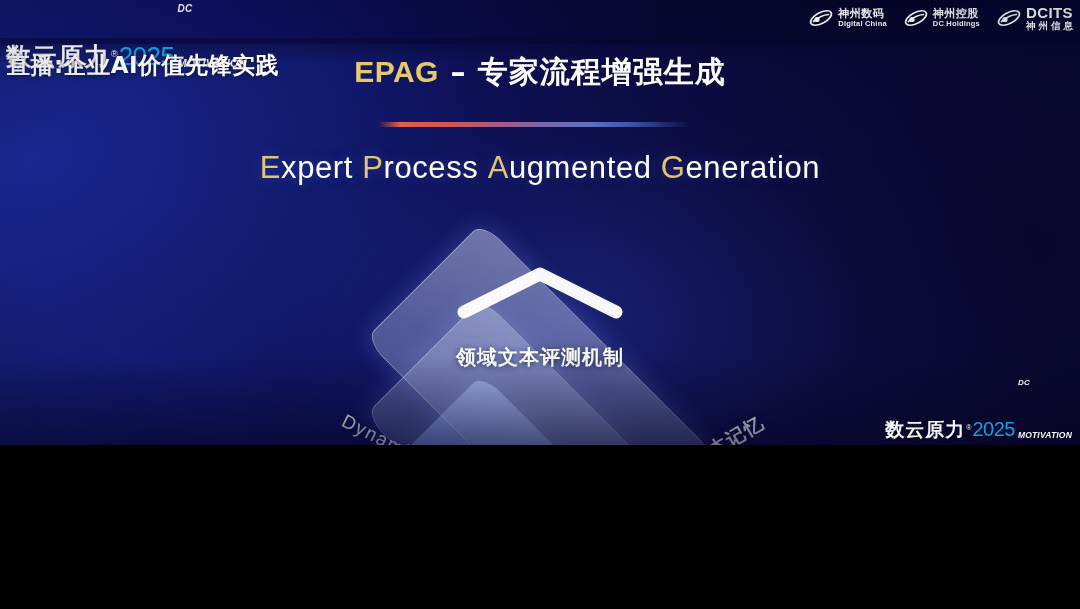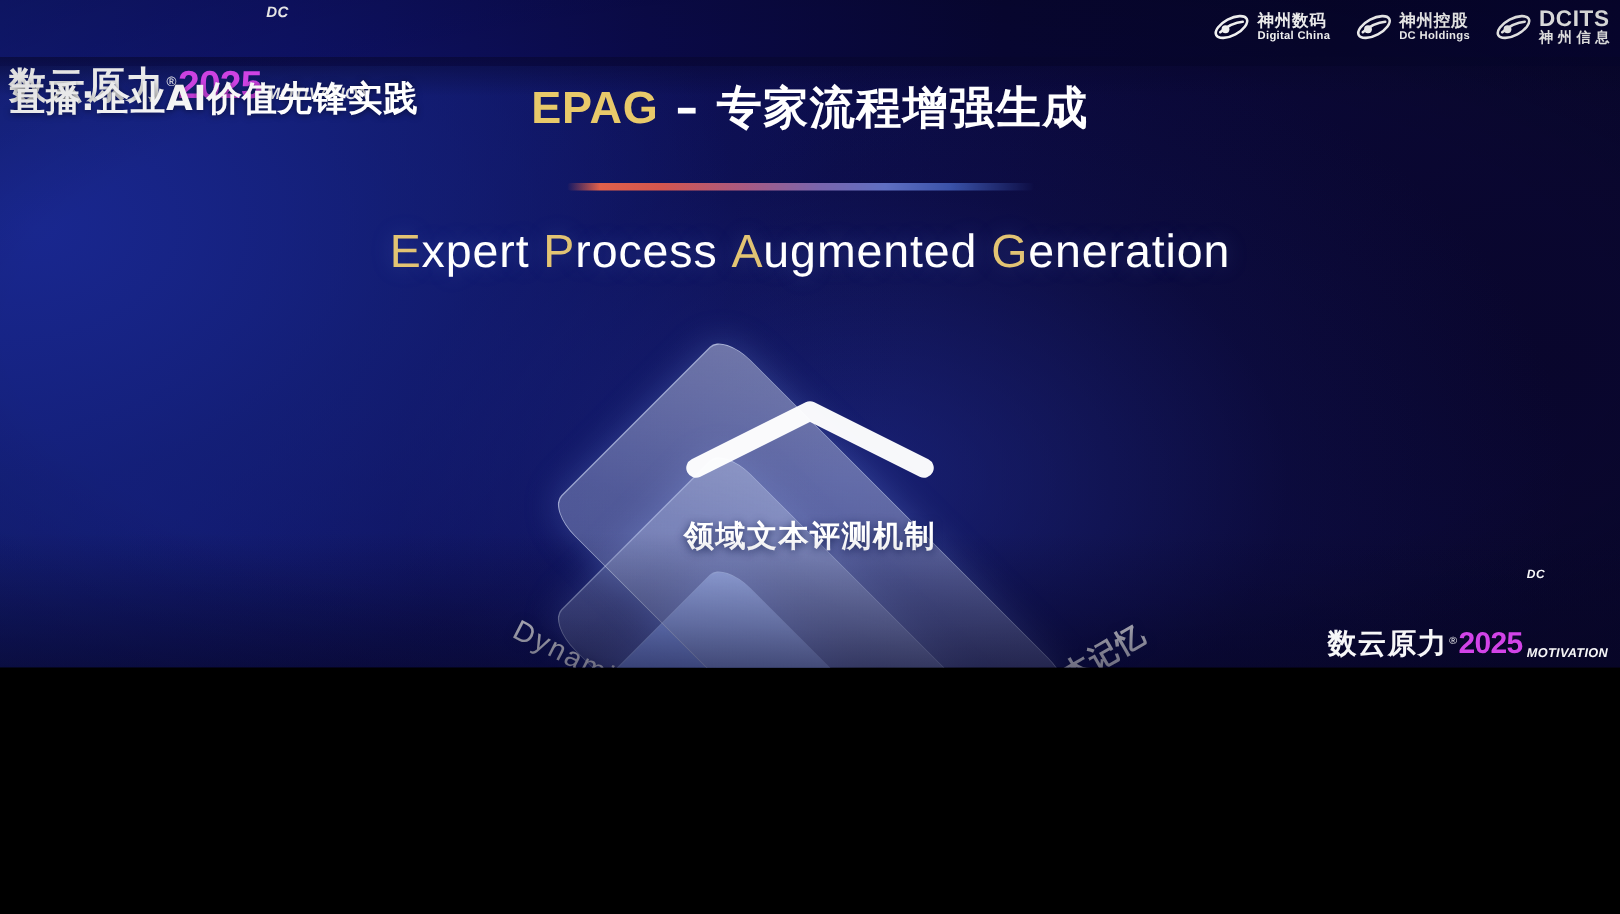--- a/index.html
+++ b/index.html
@@ -63,21 +63,21 @@
     line-height: 1;
     font-family: "DejaVu Sans", sans-serif;
   }
   .brand-reg {
     font-size: 9px; color: #fff;
     vertical-align: super;
     margin: 0 1px 10px 1px;
     line-height: 1;
   }
   .brand-year {
-    font-size: 26px; font-weight: 700; color: #d946ef;
+    font-size: 26px; font-weight: 400; color: #0ea5e9;
     letter-spacing: -0.5px; line-height: 1;
     font-family: "Liberation Sans", sans-serif;
   }
   .brand-dc {
     display: flex; flex-direction: column;
     margin-left: 3px; line-height: 1; font-style: italic;
   }
   .brand-dc-top {
     font-size: 10px; font-weight: 700; color: #fff; letter-spacing: 0.3px;
   }

